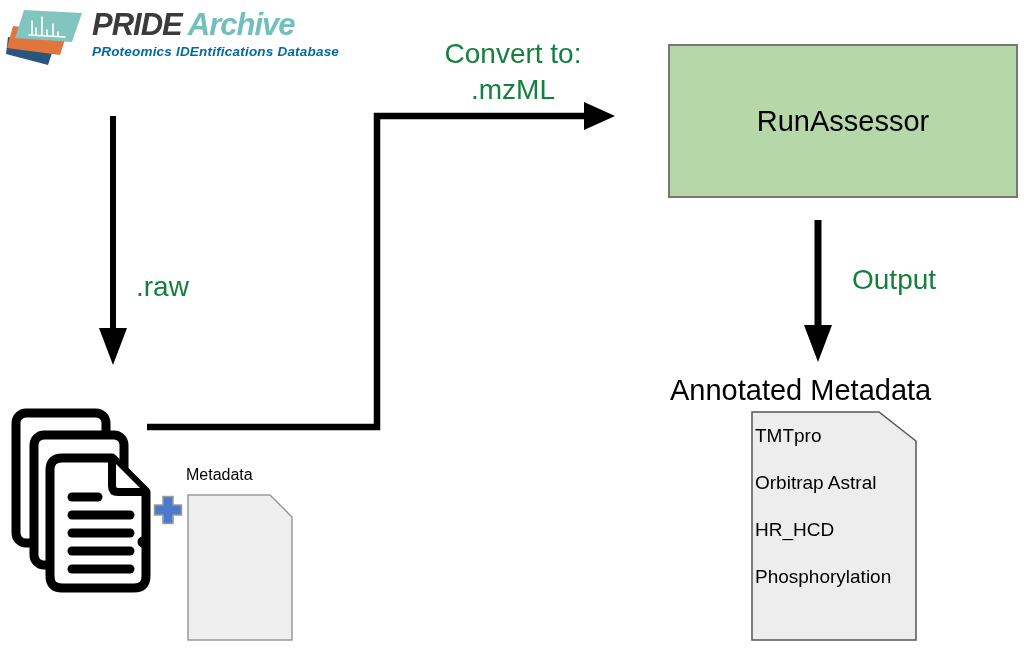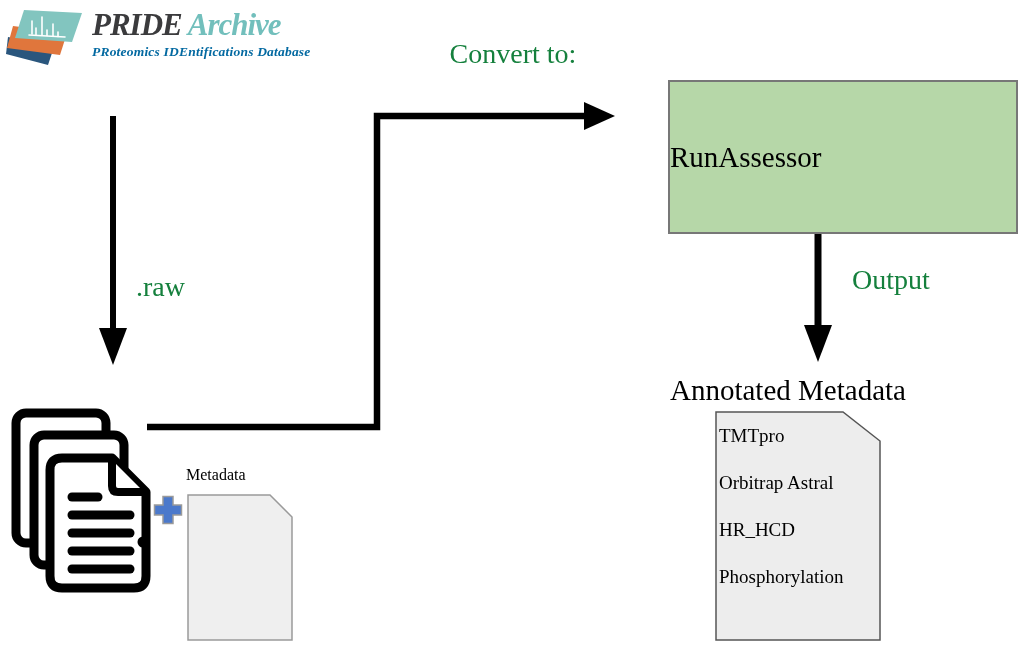--- a/index.html
+++ b/index.html
@@ -1,17 +1,17 @@
 <!DOCTYPE html>
 <html><head>
 <meta charset="utf-8">
 <style>
   * { margin: 0; padding: 0; box-sizing: border-box; }
   html, body { width: 1024px; height: 652px; background: #ffffff; font-family: "Liberation Sans", sans-serif; overflow: hidden; }
-  #canvas { position: relative; width: 1024px; height: 652px; background: #fff; font-family: Liberation Serif, serif; }
+  #canvas { position: relative; width: 1024px; height: 652px; background: #fff; }
 
   
   .logo { position: absolute; left: 6px; top: 6px; display: flex; align-items: flex-start; }
   .logo-icon { width: 80px; height: 64px; }
   .logo-text { margin-left: 6px; margin-top: 2px; }
   .logo-title { font-style: italic; font-weight: 800; font-size: 31px; letter-spacing: -1px; line-height: 34px; white-space: nowrap; }
   .logo-title .primary { color: #3b3b3d; }
   .logo-title .secondary { color: #72bfbc; margin-left: 6px; }
   .logo-subtitle { font-style: italic; font-weight: 700; font-size: 13.5px; color: #0369a1; letter-spacing: 0.2px; margin-top: 2px; white-space: nowrap; }
 
@@ -19,26 +19,26 @@
   svg.arrows { position: absolute; left: 0; top: 0; width: 1024px; height: 652px; pointer-events: none; }
 
   
   .label { position: absolute; color: #15803d; font-size: 28px; line-height: 36px; white-space: nowrap; }
   .convert-label { left: 408px; top: 36px; width: 210px; text-align: center; }
   .raw-label { left: 136px; top: 224px; margin-top: 45px; }
   .output-label { left: 852px; top: 262px; }
 
   
   .runassessor-box { position: absolute; left: 668px; top: 44px; width: 350px; height: 154px;
-    background: #b6d7a8; border: 2px solid #777; display: flex; align-items: center; justify-content: flex-start;
-    font-size: 29px; color: #000; margin-top: 36px; }
+    background: #b6d7a8; border: 2px solid #777; display: flex; align-items: center; justify-content: center;
+    font-size: 29px; color: #000; }
 
   
   .annotated-title { position: absolute; left: 670px; top: 374px; font-size: 29px; color: #000; white-space: nowrap; }
-  .annotated-doc { position: absolute; left: 707px; top: 411px; width: 182px; height: 230px; padding-left: 12px; }
+  .annotated-doc { position: absolute; left: 743px; top: 411px; width: 182px; height: 230px; padding-left: 12px; }
   .annotated-doc svg.doc-shape { position: absolute; left: 0; top: 0; width: 100%; height: 100%; }
   .annotated-items { position: absolute; left: 12px; top: 14px; right: 6px; }
   .annotated-items .doc-item { height: 47px; font-size: 19px; line-height: 22px; color: #000; white-space: nowrap; }
 
   
   .metadata-label { position: absolute; left: 186px; top: 466px; font-size: 16px; color: #000; text-align: center; }
   .metadata-doc { position: absolute; left: 187px; top: 494px; width: 106px; height: 147px; }
   .plus-sign { position: absolute; left: 153px; top: 495px; width: 30px; height: 30px; }
 
   
@@ -85,20 +85,21 @@
     </g>
 
     <g>
       <line x1="818" y1="220" x2="818" y2="327" stroke="#000" stroke-width="7"></line>
       <polygon points="804,325 832,325 818,362" fill="#000"></polygon>
     </g>
   </svg>
 
   <div class="label convert-label">
     <div>Convert to:</div>
+    <div>.mzML</div>
   </div>
   <div class="label raw-label">.raw</div>
   <div class="label output-label">Output</div>
 
   <div class="runassessor-box">
     <span>RunAssessor</span>
   </div>
 
   <svg class="doc-stack" viewBox="0 0 152 192">
 

